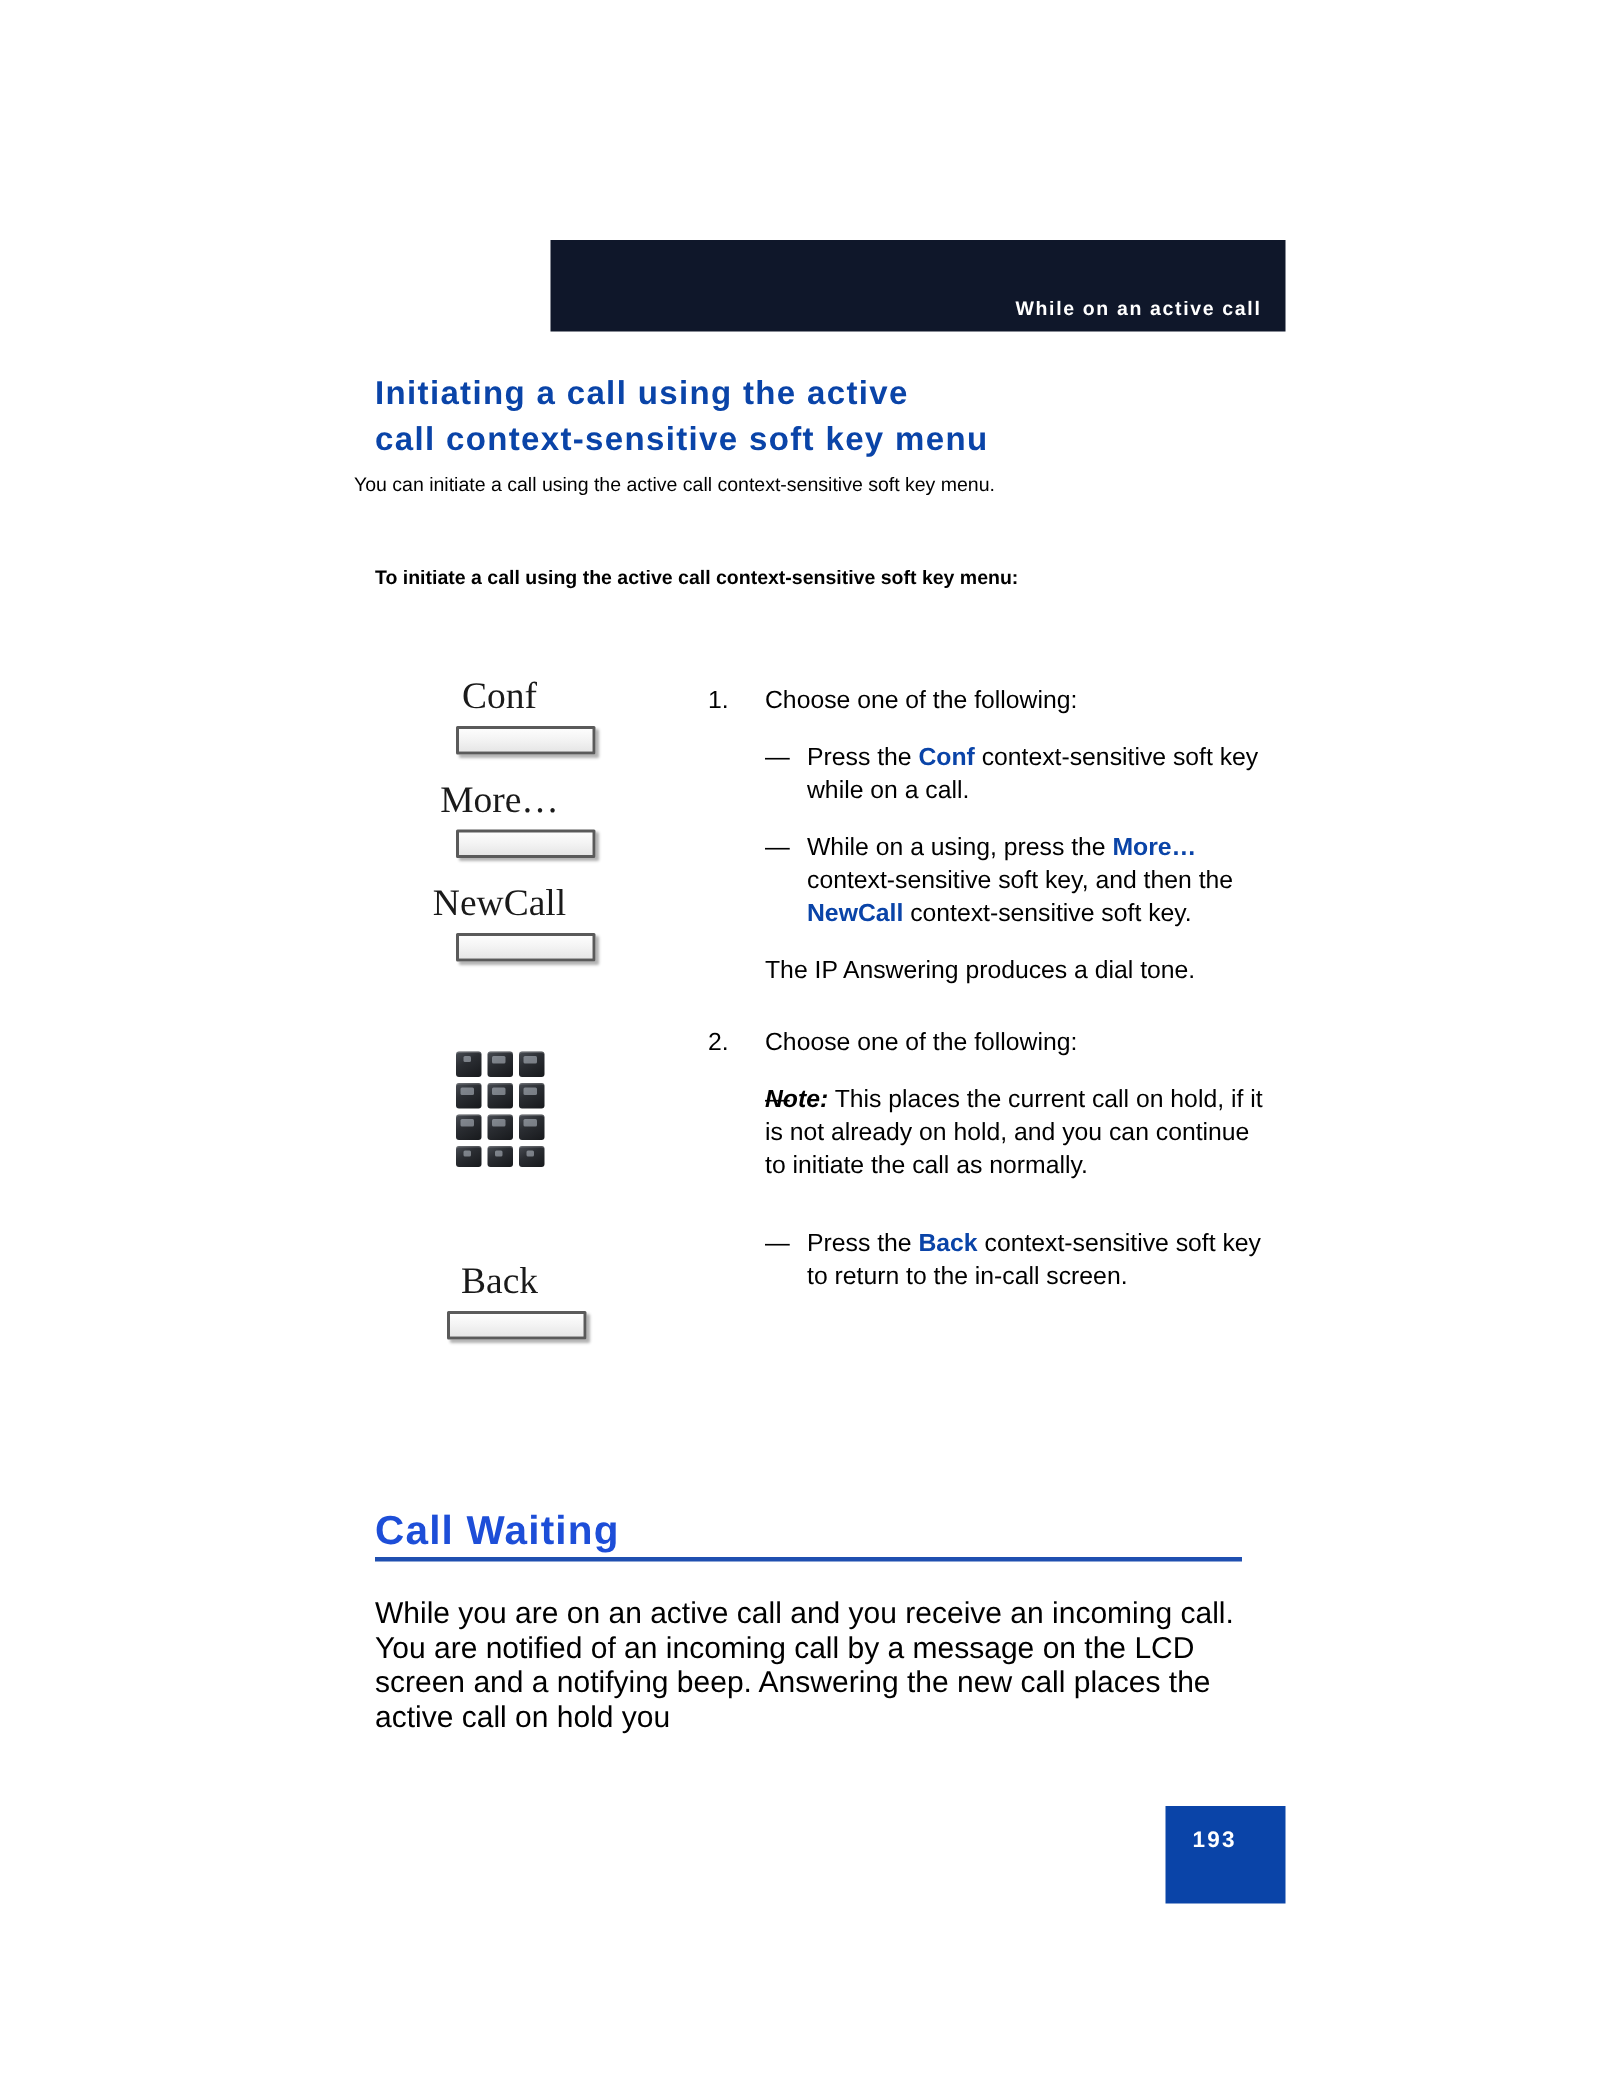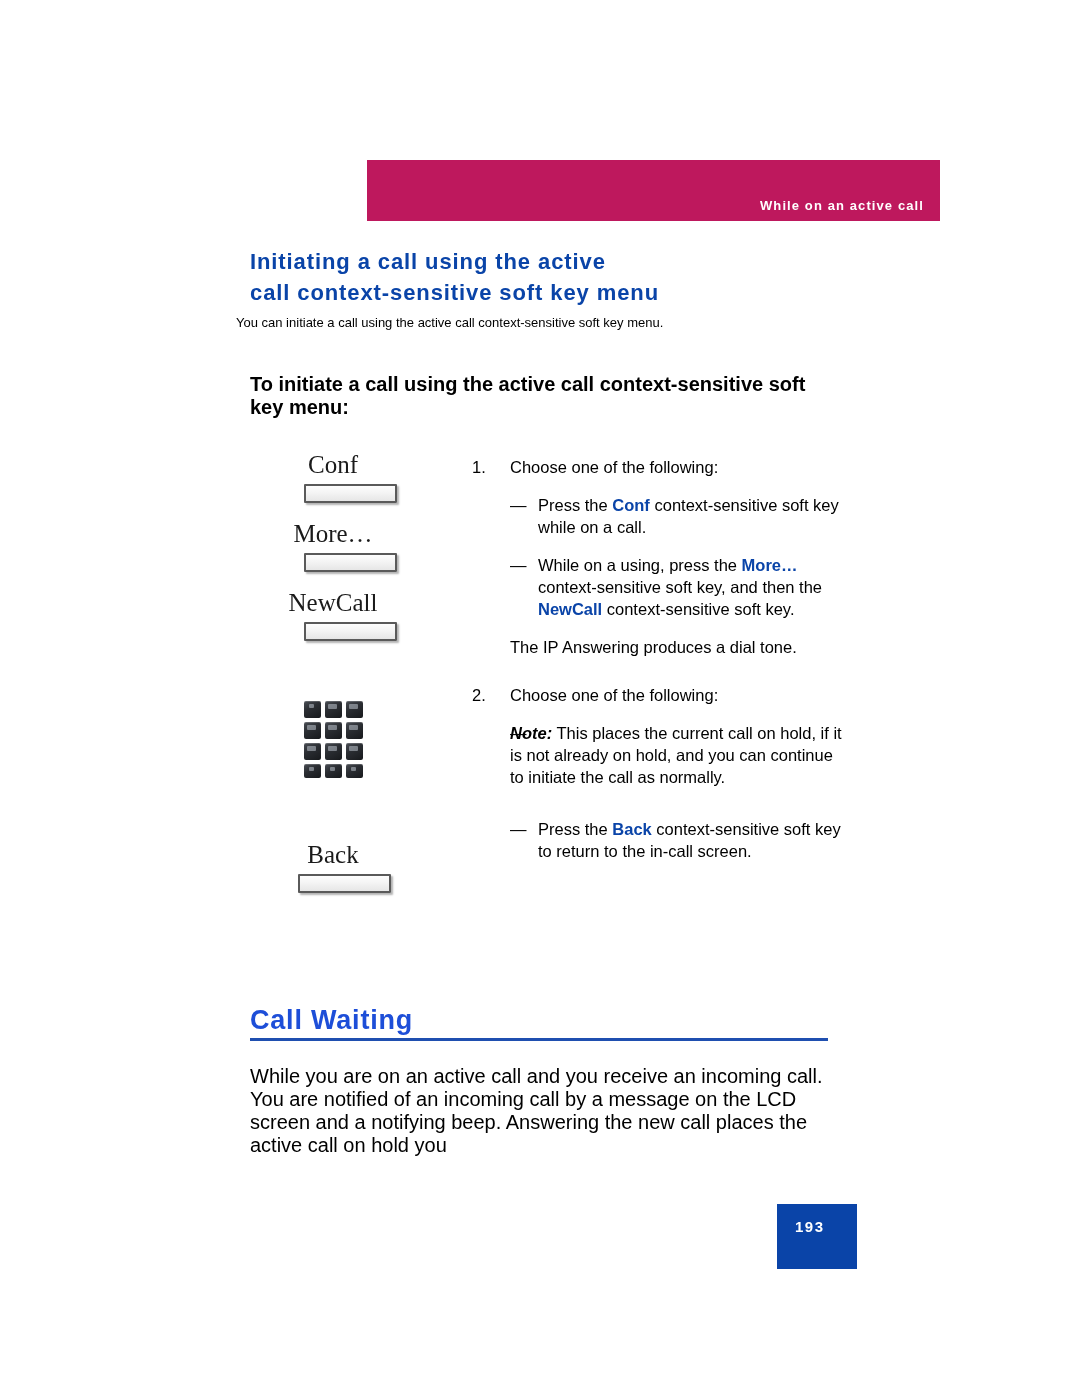--- a/index.html
+++ b/index.html
@@ -14,23 +14,23 @@
     font-family: "Liberation Sans", sans-serif;
     color: #000000;
     overflow: hidden;
   }
 
   
   .header-bar {
     position: absolute;
     left: 367px;
     top: 160px;
-    width: 573px;
+    width: 490px;
     height: 61px;
-    background: #be185d;
+    background: #0f172a;
     box-sizing: border-box;
   }
   .header-bar-text {
     position: absolute;
     right: 16px;
     bottom: 8px;
     color: #ffffff;
     font-size: 13px;
     font-weight: bold;
     letter-spacing: 1.1px;
@@ -59,21 +59,21 @@
     font-size: 13px;
     line-height: 22px;
   }
 
   
   .lead-in {
     position: absolute;
     left: 250px;
     top: 373px;
     width: 560px;
-    font-size: 20px;
+    font-size: 13px;
     font-weight: bold;
     line-height: 23px;
   }
 
   
   .graphics-col {
     position: absolute;
     left: 250px;
     top: 450px;
     width: 200px;

